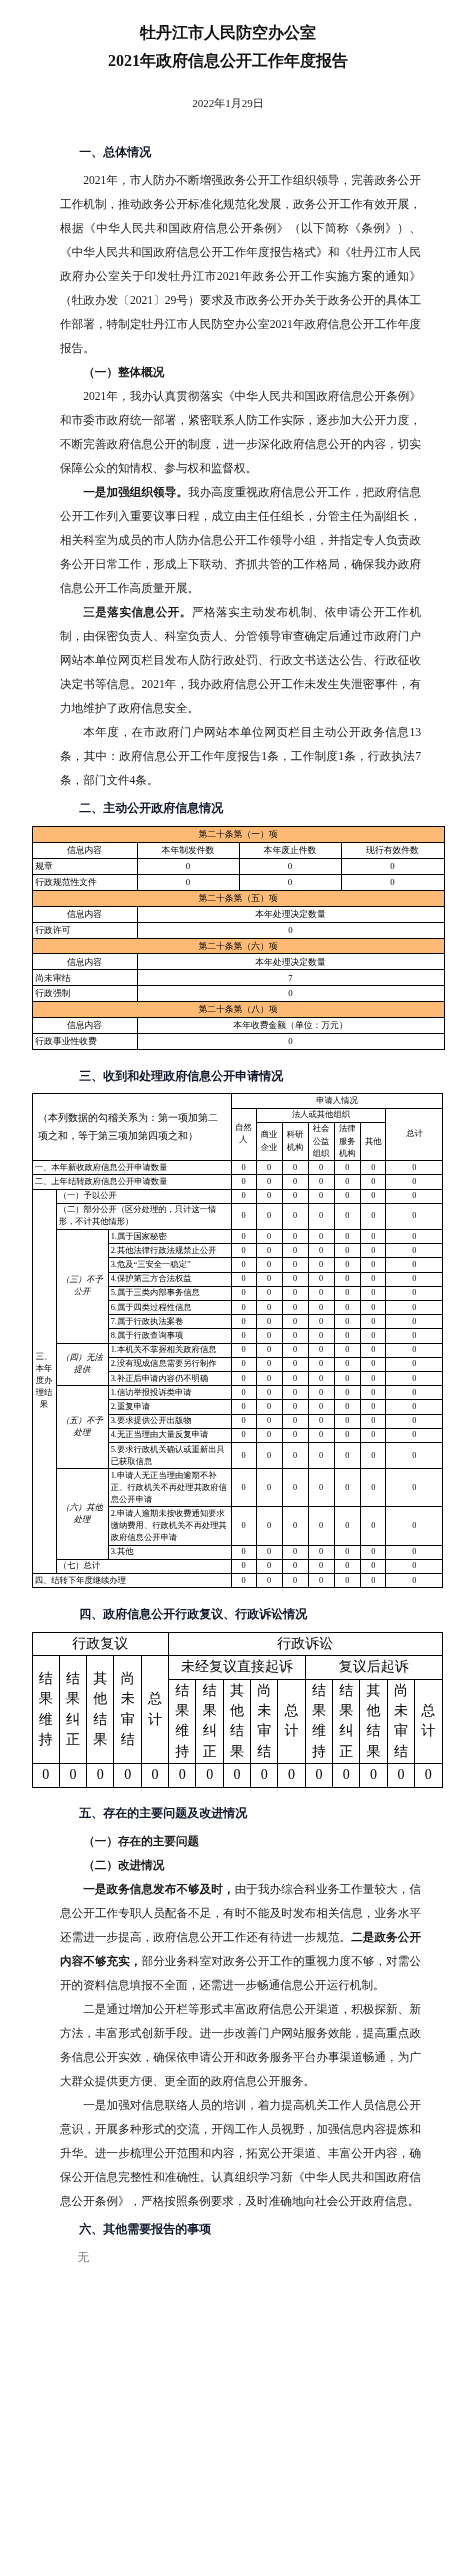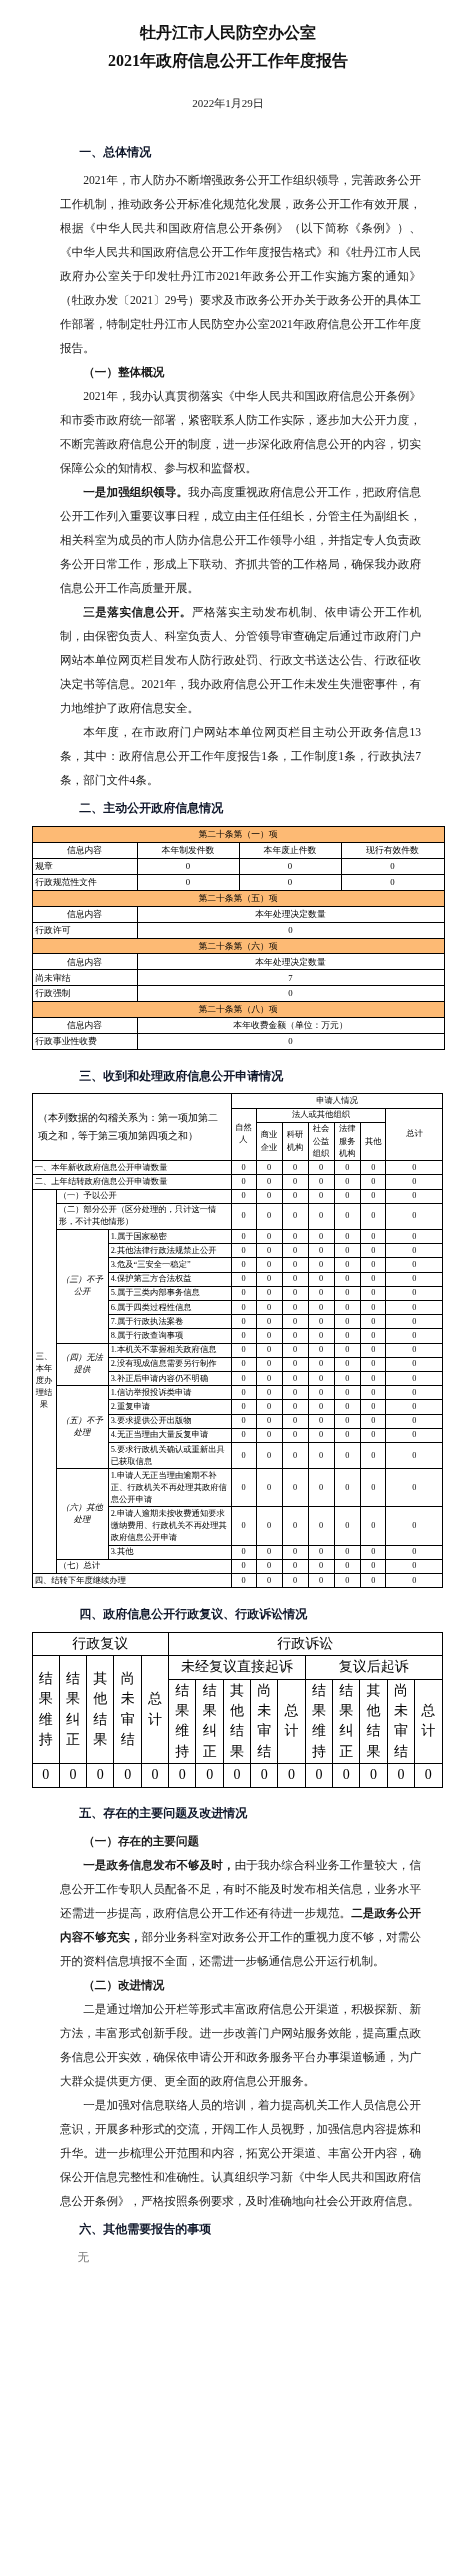--- a/index.html
+++ b/index.html
@@ -513,22 +513,22 @@
           <td class="num">0</td>
           <td class="num">0</td>
           <td class="num">0</td>
         </tr>
   </tbody>
     </table>
 
   <div class="content">
     <h2 class="sec">五、存在的主要问题及改进情况</h2>
     <p class="body subhead">（一）存在的主要问题</p>
+    <p class="body subhead">（二）改进情况</p>
     <p class="body"><b>一是政务信息发布不够及时，</b><span>由于我办综合科业务工作量较大，信息公开工作专职人员配备不足，有时不能及时发布相关信息，业务水平还需进一步提高，政府信息公开工作还有待进一步规范。</span><b>二是政务公开内容不够充实，</b><span>部分业务科室对政务公开工作的重视力度不够，对需公开的资料信息填报不全面，还需进一步畅通信息公开运行机制。</span></p>
-    <p class="body subhead">（二）改进情况</p>
     <p class="body">二是通过增加公开栏等形式丰富政府信息公开渠道，积极探新、新方法，丰富形式创新手段。进一步改善门户网站服务效能，提高重点政务信息公开实效，确保依申请公开和政务服务平台办事渠道畅通，为广大群众提供更方便、更全面的政府信息公开服务。</p>
     <p class="body">一是加强对信息联络人员的培训，着力提高机关工作人员信息公开意识，开展多种形式的交流，开阔工作人员视野，加强信息内容提炼和升华。进一步梳理公开范围和内容，拓宽公开渠道、丰富公开内容，确保公开信息完整性和准确性。认真组织学习新《中华人民共和国政府信息公开条例》，严格按照条例要求，及时准确地向社会公开政府信息。</p>
 
     <h2 class="sec inflow">六、其他需要报告的事项</h2>
     <p class="body none-item">无</p>
   </div>
 
 </div>
 
 

